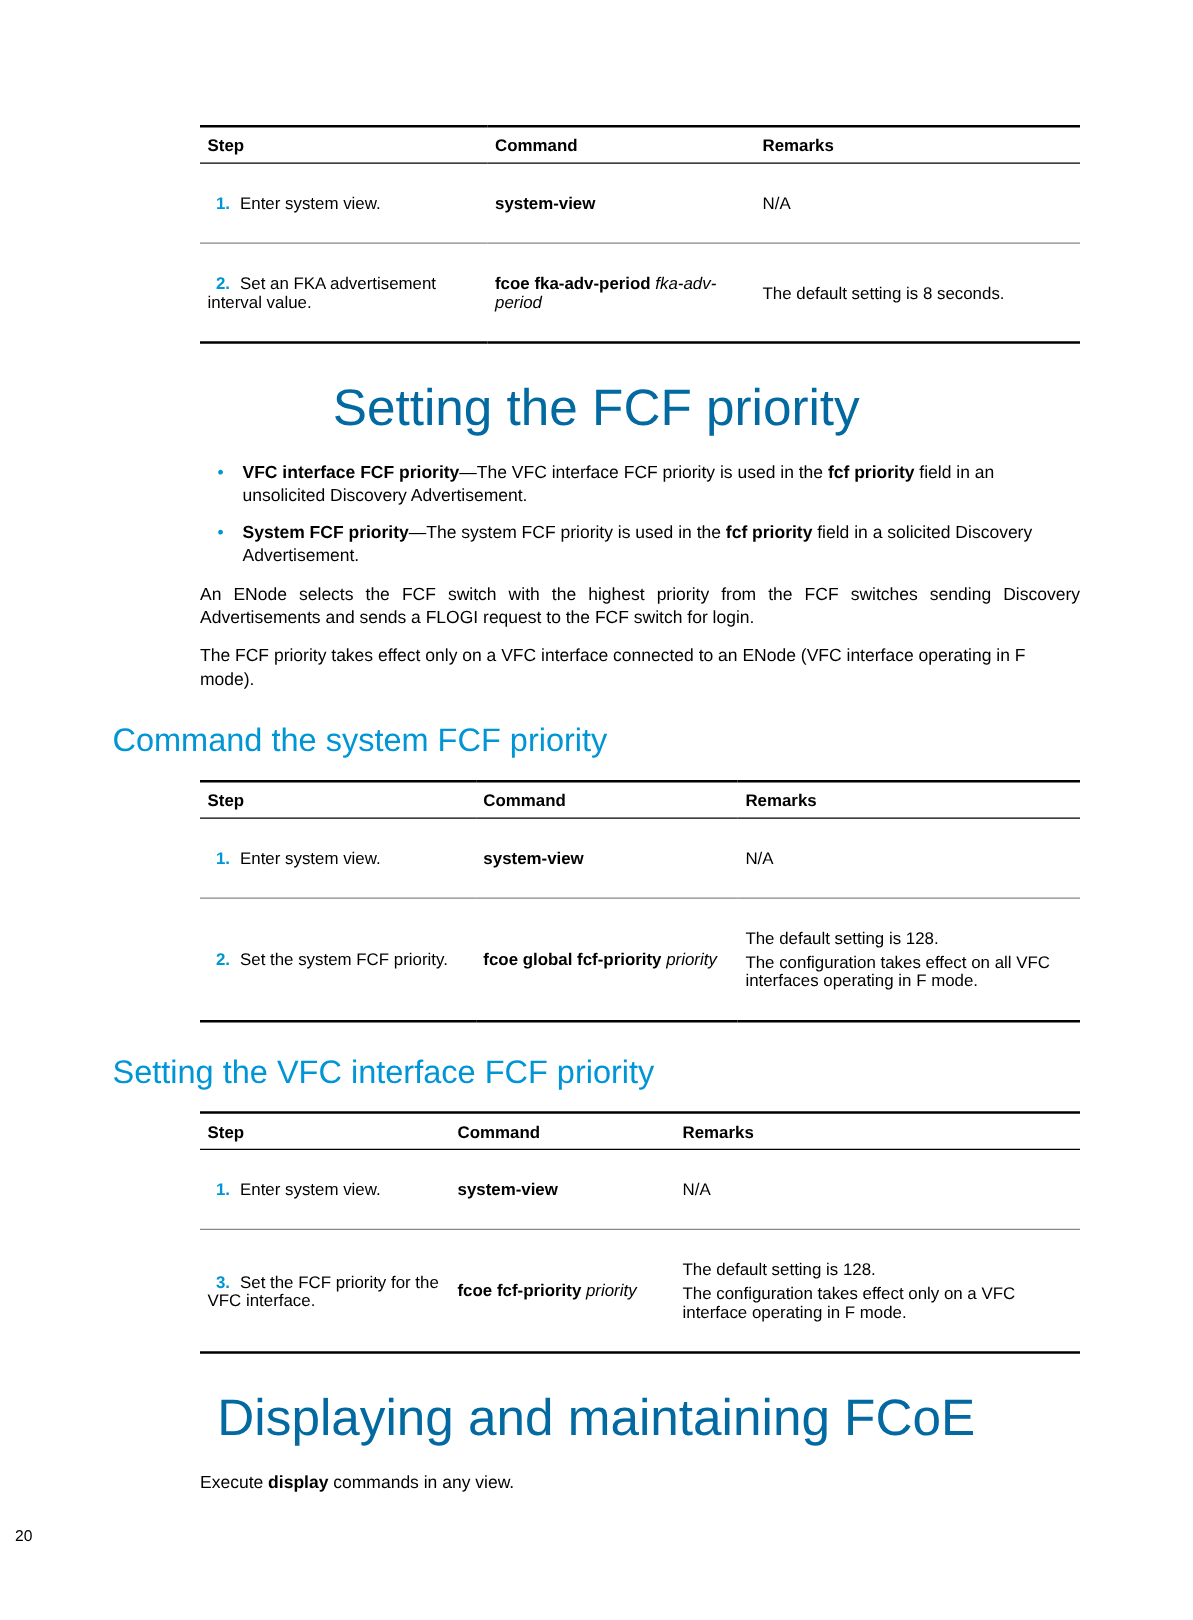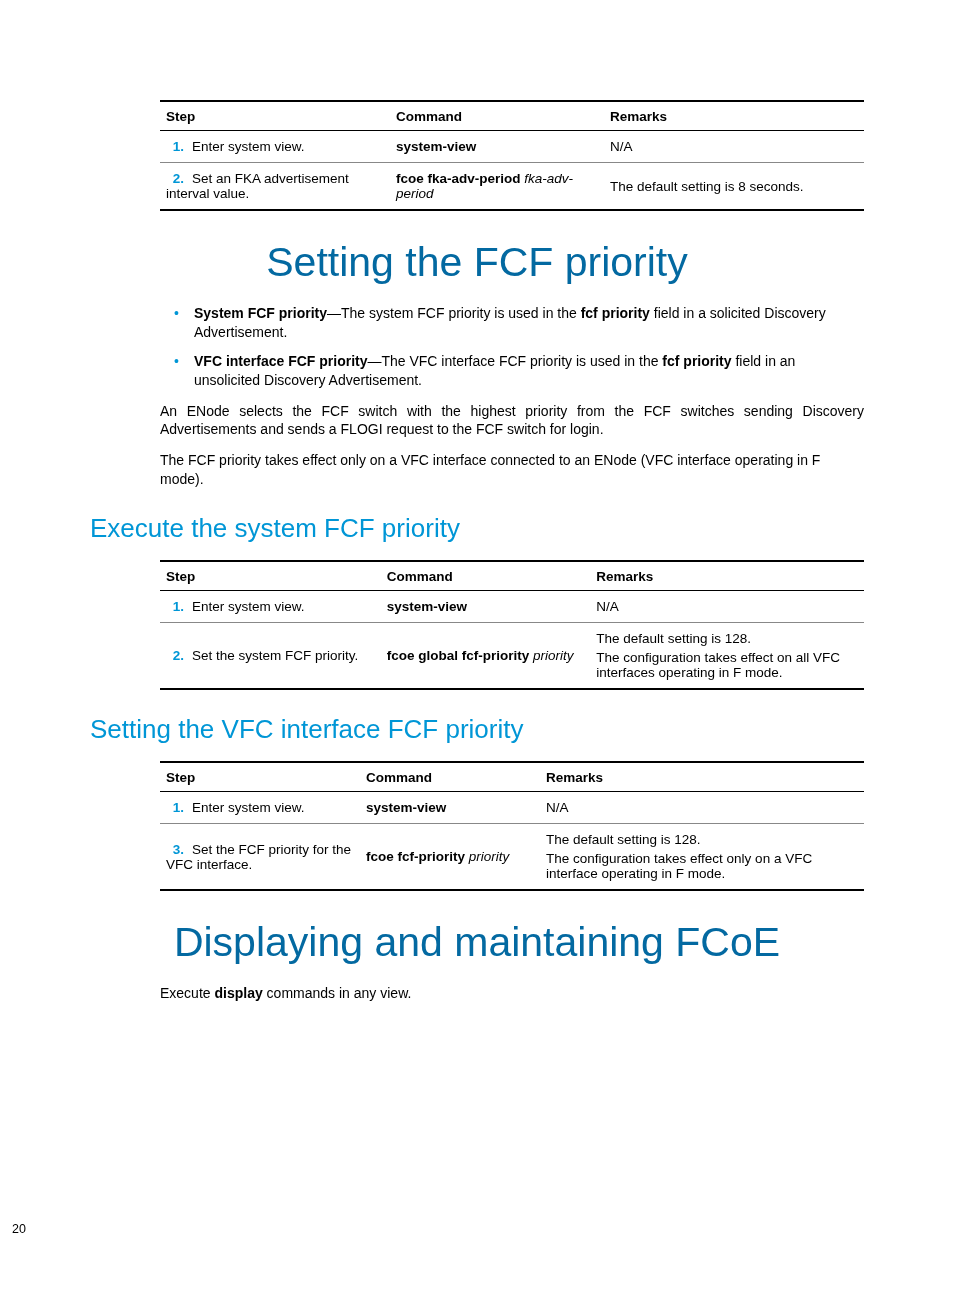--- a/index.html
+++ b/index.html
@@ -27,21 +27,21 @@
   }
   table.steps thead th {
     text-align: left;
     font-weight: bold;
     border-top: 2px solid #000;
     border-bottom: 1.5px solid #000;
     padding: 7px 6px 6px 6px;
   }
   table.steps tbody td {
     border-bottom: 1px solid #888;
-    padding: 8px 6px;
+    padding: 24px 6px;
     vertical-align: middle;
   }
   table.steps tbody tr:last-child td {
     border-bottom: 2px solid #000;
   }
   .stepnum {
     color: #0096d6;
     font-weight: bold;
     width: 18px;
     display: inline-block;
@@ -135,32 +135,32 @@
       </tbody>
     </table>
   </div>
 
   <h1>Setting the FCF priority</h1>
 
   <div class="content-indent">
 
     <ul class="bullets">
       <li>
+        <span class="b">VFC interface FCF priority</span><span>—The VFC interface FCF priority is used in the </span><span class="b">fcf priority</span><span> field in an unsolicited Discovery Advertisement.</span>
+      </li>
+      <li>
         <span class="b">System FCF priority</span><span>—The system FCF priority is used in the </span><span class="b">fcf priority</span><span> field in a solicited Discovery Advertisement.</span>
       </li>
-      <li>
-        <span class="b">VFC interface FCF priority</span><span>—The VFC interface FCF priority is used in the </span><span class="b">fcf priority</span><span> field in an unsolicited Discovery Advertisement.</span>
-      </li>
     </ul>
 
     <p class="body" style="text-align:justify;">An ENode selects the FCF switch with the highest priority from the FCF switches sending Discovery Advertisements and sends a FLOGI request to the FCF switch for login.</p>
     <p class="body">The FCF priority takes effect only on a VFC interface connected to an ENode (VFC interface operating in F mode).</p>
   </div>
 
-  <h2>Execute the system FCF priority</h2>
+  <h2>Command the system FCF priority</h2>
 
   <div class="content-indent">
     <table class="steps">
       <colgroup>
           <col class="col-step-wide">
           <col style="width:190px">
           <col class="col-rem-wide">
         </colgroup>
       <thead>
         <tr>

